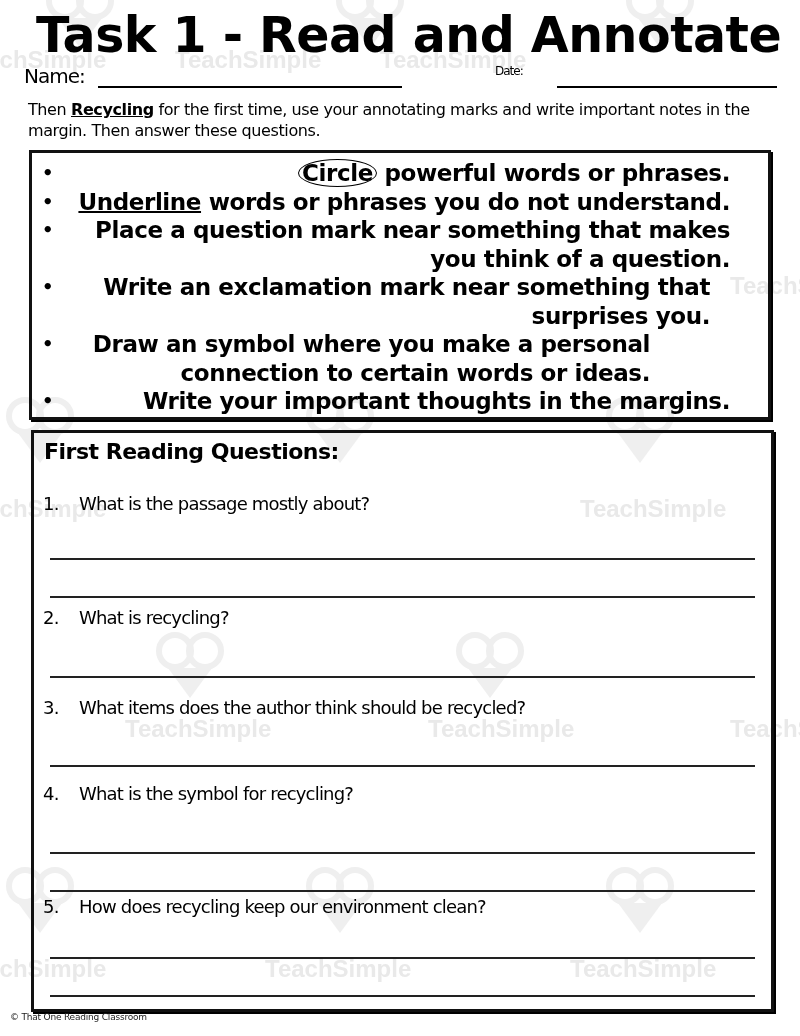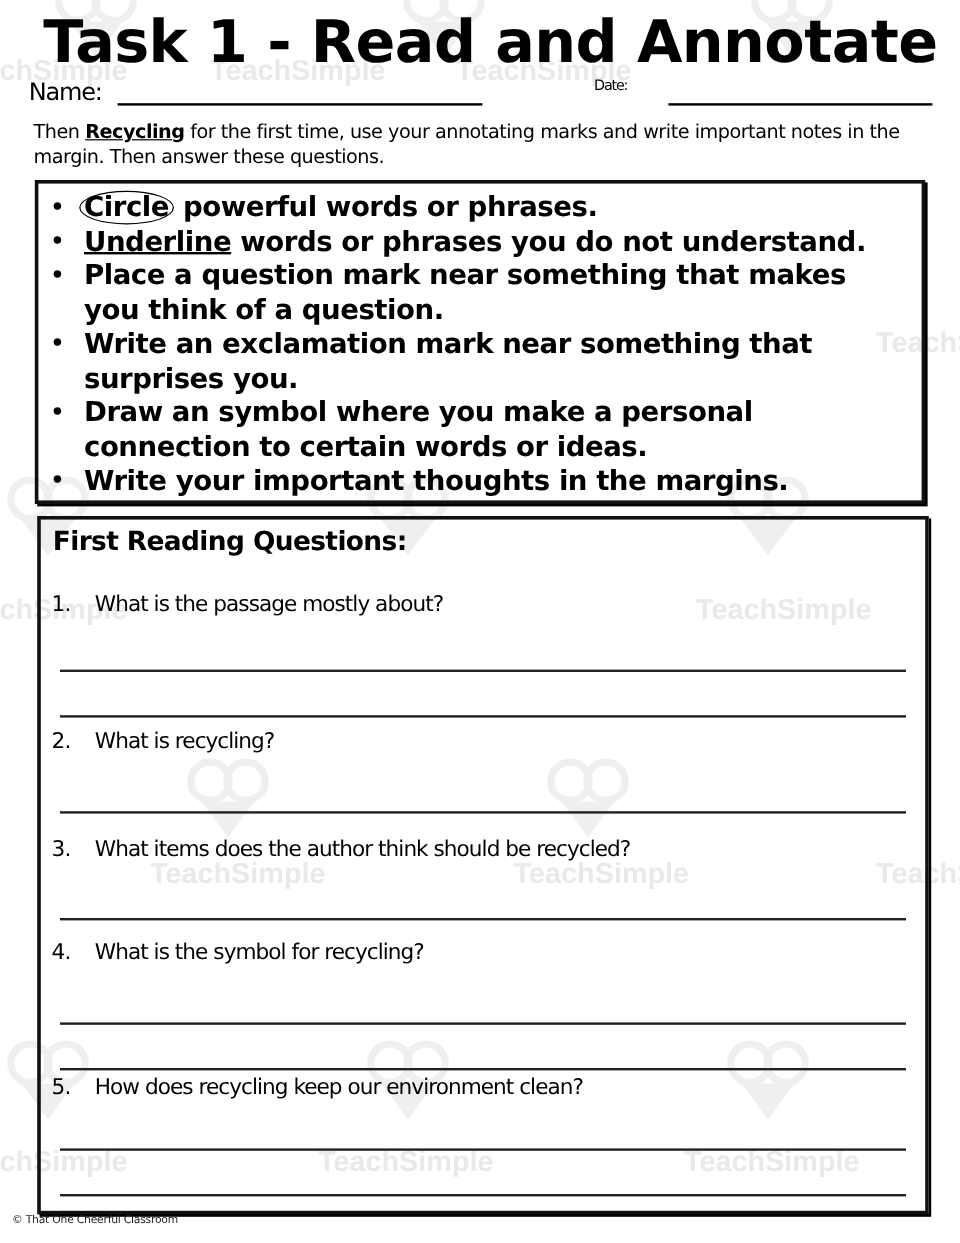--- a/index.html
+++ b/index.html
@@ -15,21 +15,21 @@
   .title { position:absolute; left:36px; top:8px; font-family:"DejaVu Sans", sans-serif; font-weight:bold;
            font-size:49px; letter-spacing:-0.5px; line-height:56px; }
   .name-lbl { position:absolute; left:24px; top:64px; font-size:20px; font-family:"DejaVu Sans", sans-serif; letter-spacing:-1px; }
   .name-line { position:absolute; left:98px; top:86px; width:304px; border-top:2px solid #000; }
   .date-lbl { position:absolute; left:495px; top:64px; font-size:12px; letter-spacing:-1px; }
   .date-line { position:absolute; left:557px; top:86px; width:220px; border-top:2px solid #000; }
   .intro { position:absolute; left:28px; top:99px; width:740px; font-size:16px; line-height:21px; letter-spacing:-0.4px; }
   .intro u { text-decoration:underline;font-weight:bold; }
   .box1 { position:absolute; left:29px; top:150px; width:736px; height:264px; border:3px solid #111;
           box-shadow:2px 2px 0 #000; background:transparent; }
-  .box1 ul { margin:0; padding:0 0 0 38px; list-style:none; position:absolute; top:6px; left:0; }
+  .box1 ul { margin:0; padding:0 0 0 38px; list-style:none; position:absolute; top:6px; left:0;text-align:right; }
   .box1 li { position:relative; font-weight:bold; font-size:23px; line-height:28.5px; letter-spacing:-0.4px; }
   .box1 li::before { content:"•"; position:absolute; left:-28px; top:0; font-size:18px; }
   .circled { border:1.5px solid #000; border-radius:50%; padding:0 3px; margin-left:-4px; }
   .underlined { text-decoration:underline; text-decoration-thickness:2px; }
   .box2 { position:absolute; left:31px; top:430px; width:737px; height:576px; border:3px solid #111;
           box-shadow:2px 2px 0 #000; }
   .q-head { position:absolute; left:10px; top:6px; font-weight:bold; font-size:22px; letter-spacing:-0.5px; }
   .q { position:absolute; left:9px; font-size:18px; letter-spacing:-0.8px; }
   .q .num { display:inline-block; width:36px; }
   .aline { position:absolute; left:16px; width:705px; border-top:2px solid #222; }
@@ -140,13 +140,13 @@
 
   <div class="q" style="top:350px"><span class="num">4.</span><span>What is the symbol for recycling?</span></div>
   <div class="aline" style="top:419px"></div>
   <div class="aline" style="top:457px"></div>
 
   <div class="q" style="top:463px"><span class="num">5.</span><span>How does recycling keep our environment clean?</span></div>
   <div class="aline" style="top:524px"></div>
   <div class="aline" style="top:562px"></div>
 </div>
 
-<div class="footer">© That One Cheerful Classroom</div>
+<div class="footer">© That One Reading Classroom</div>
 
 </body></html>

